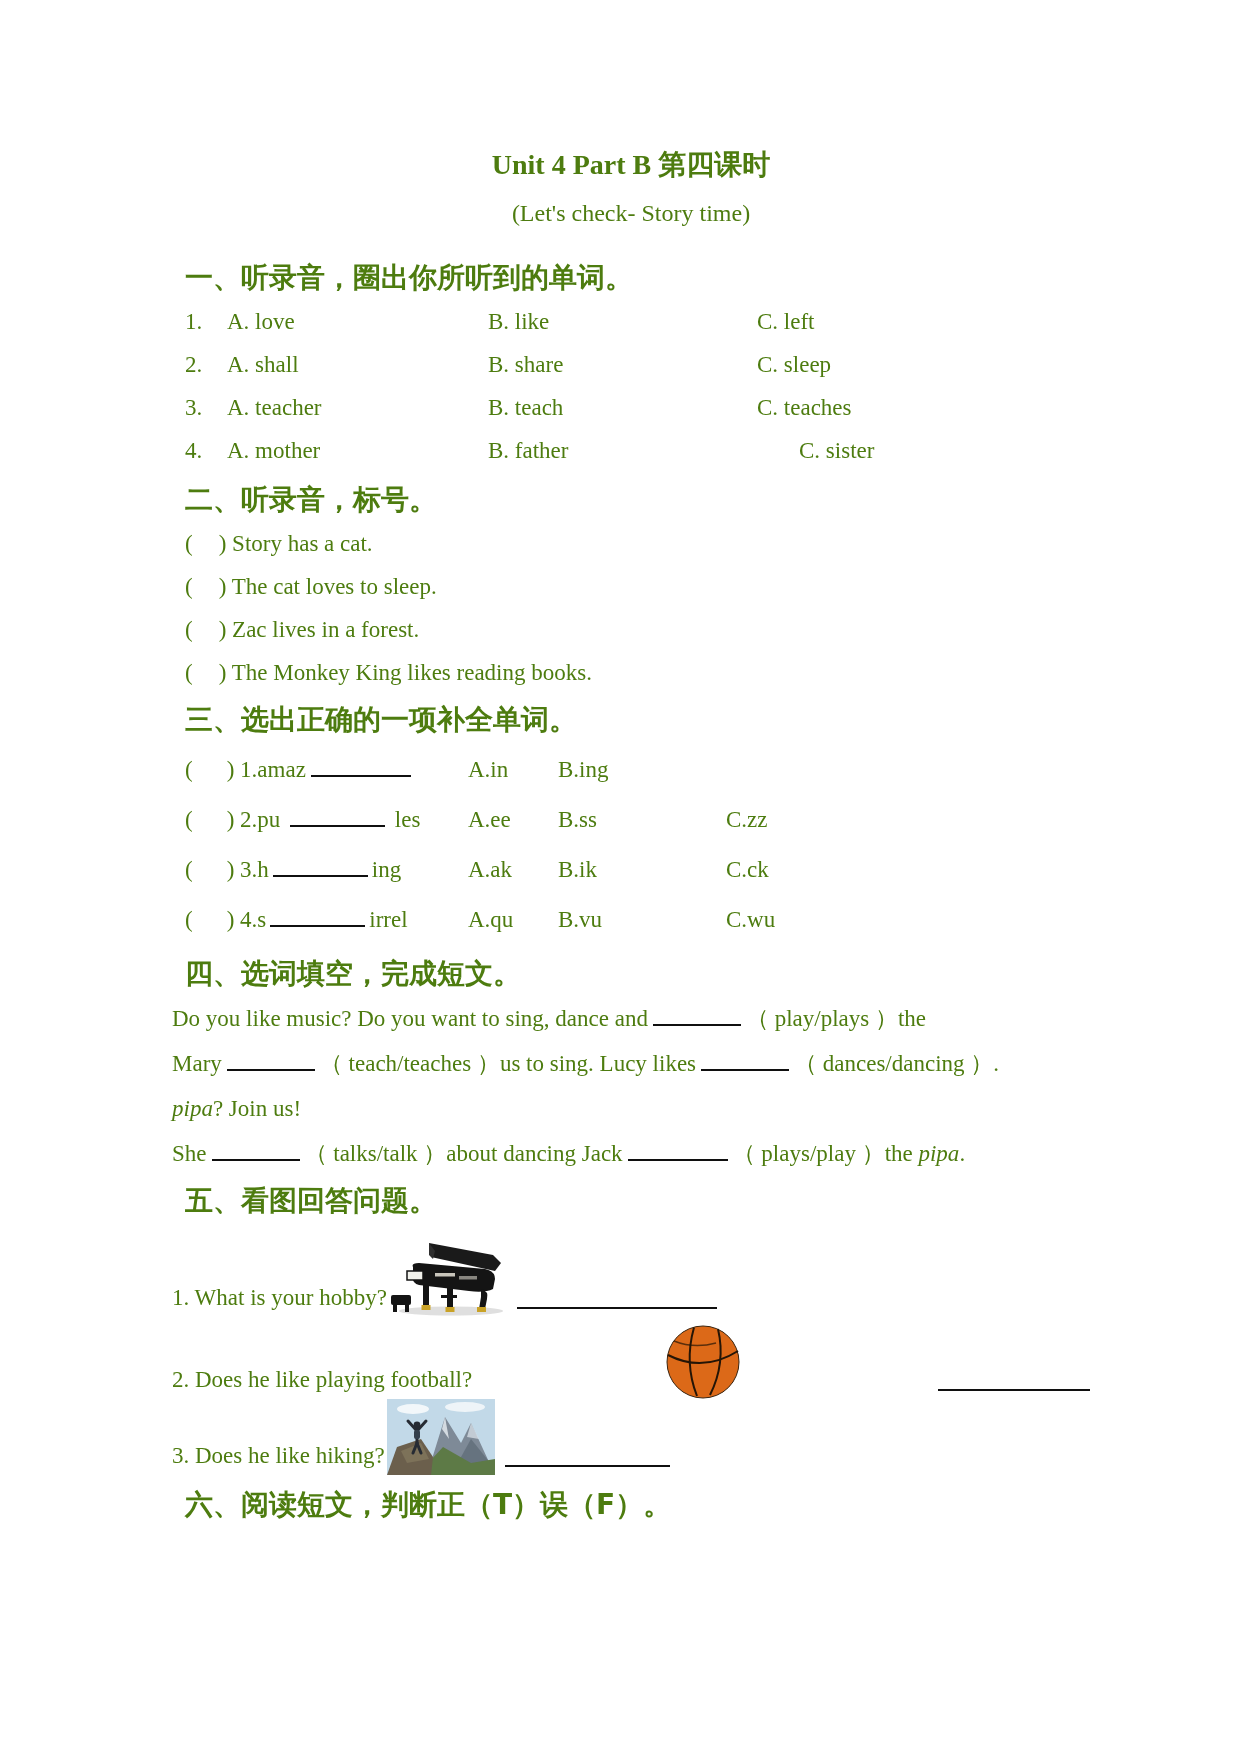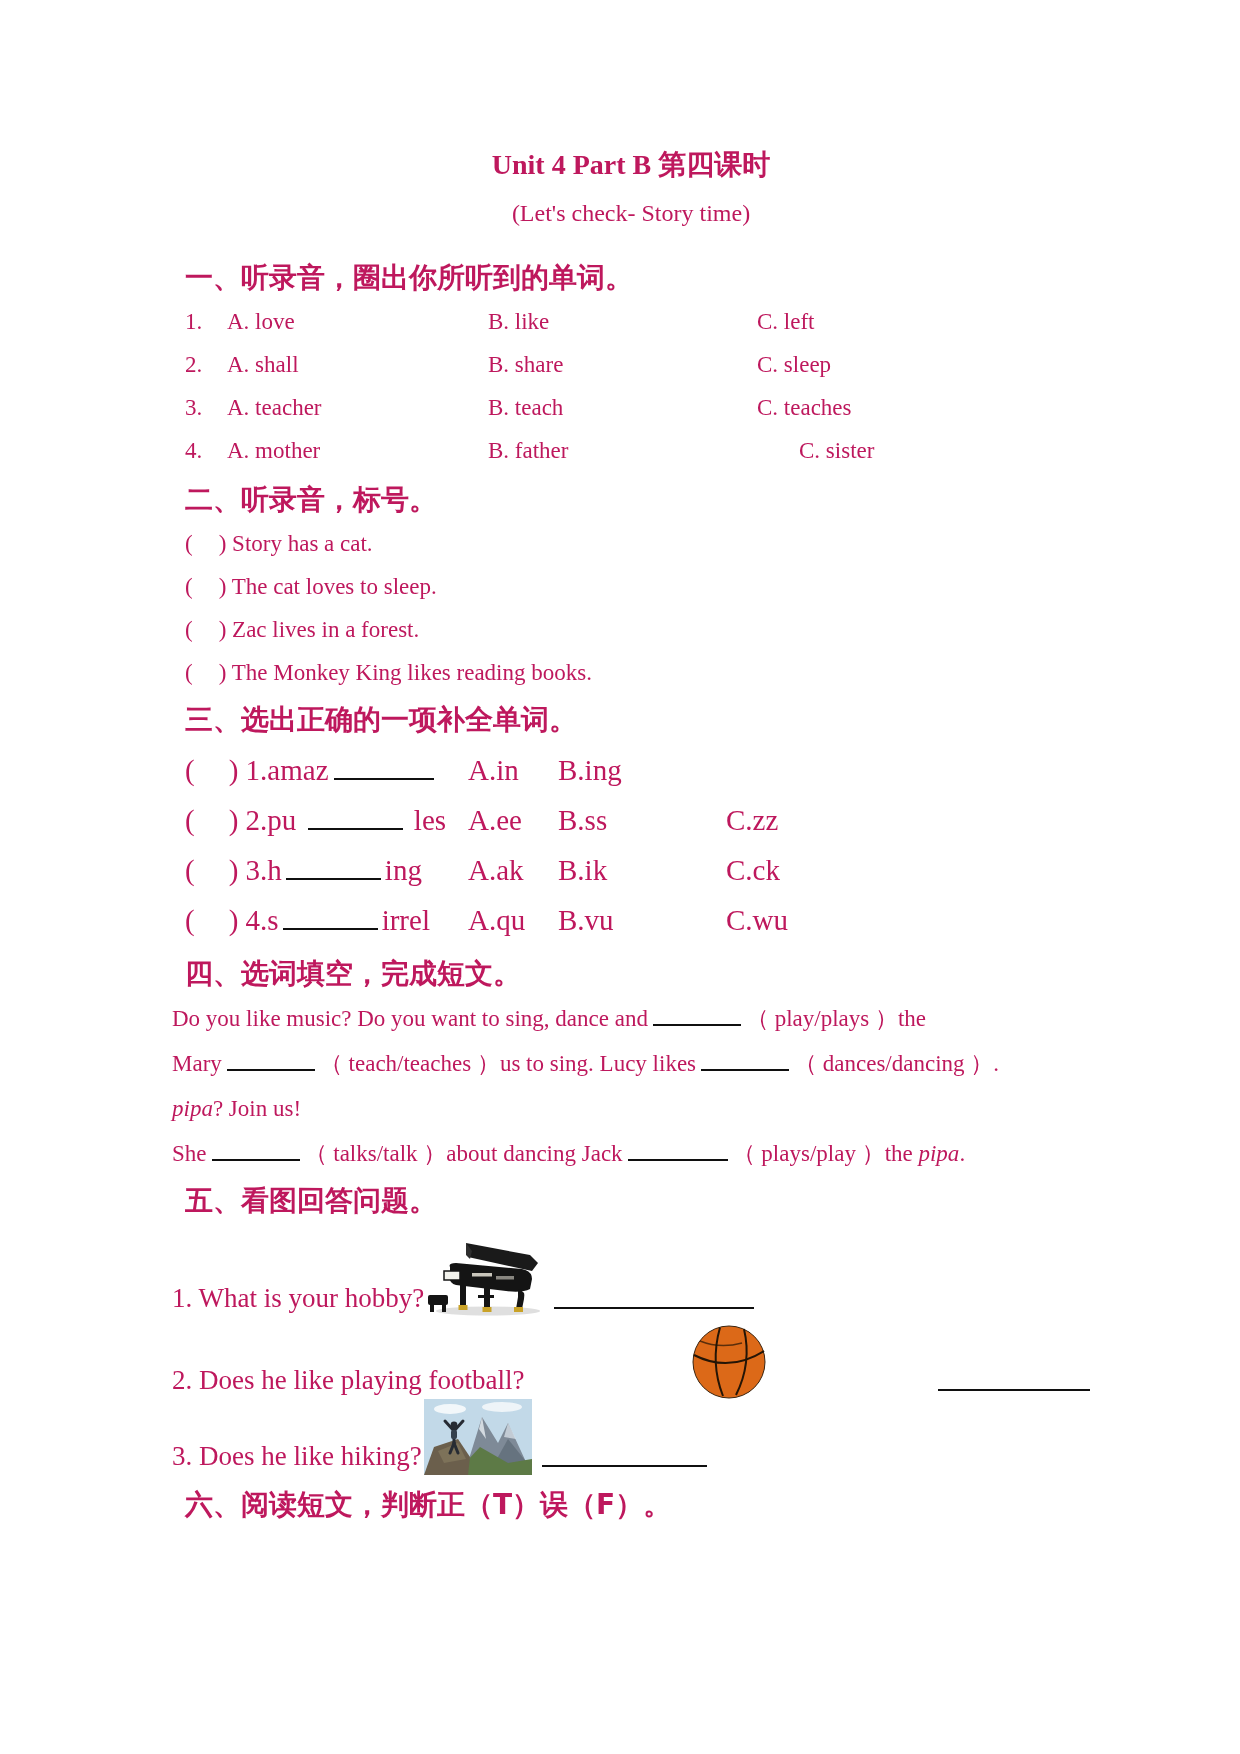--- a/index.html
+++ b/index.html
@@ -1,18 +1,18 @@
 <!DOCTYPE html>
 <html><head>
 <meta charset="utf-8">
 <style>
   html,body{margin:0;padding:0;background:#e9e9e9;}
   .page{
     width:1240px;height:1754px;background:#ffffff;margin:0 auto;
-    position:relative;overflow:hidden;color:#be185d;
+    position:relative;overflow:hidden;color:#4d7c0f;
     font-family:"Liberation Serif","DejaVu Serif",serif;
   }
   .content{padding:0 150px 0 172px;}
   .title{margin:148px 0 0 0;text-align:center;font-size:28px;line-height:34px;font-weight:bold;}
   .subtitle{margin:16px 0 0 0;text-align:center;font-size:24px;line-height:30px;}
   .h{
     font-family:"DejaVu Sans","Liberation Sans",sans-serif;
     font-weight:bold;font-size:28px;line-height:32px;margin-left:13px;white-space:nowrap;
   }
   .h1{margin-top:34px;}
@@ -23,32 +23,32 @@
   .h6{margin-top:16px;}
   .row{display:flex;margin-top:13px;font-size:23px;line-height:30px;margin-left:13px;}
   .c1{width:303px;display:flex;}
   .num{width:42px;flex:none;}
   .c2{width:269px;flex:none;}
   .c3{flex:1;}
   .shift{padding-left:42px;}
   .litem{margin-top:13px;font-size:23px;line-height:30px;margin-left:13px;white-space:nowrap;}
   .pgap{display:inline-block;width:26px;}
   .pgap3{display:inline-block;width:34px;}
-  .s3row{display:flex;margin-top:18px;font-size:29px;line-height:32px;margin-left:13px;}
+  .s3row{display:flex;margin-top:18px;font-size:23px;line-height:32px;margin-left:13px;}
   .s3stem{width:283px;flex:none;white-space:nowrap;}
   .s3a{width:90px;flex:none;}
   .s3b{width:168px;flex:none;}
   .s3c{flex:1;}
   .blank{display:inline-block;height:4px;border-bottom:2px solid #101010;vertical-align:baseline;}
   .b95{width:95px;margin:0 4px;}
   .b88{width:88px;margin:0 5px;}
   .b100{width:100px;margin:0 5px;}
   .para{margin-top:13px;font-size:23px;line-height:32px;white-space:nowrap;}
   .it{font-style:italic;}
-  .qrow{display:flex;align-items:flex-end;font-size:27px;line-height:30px;white-space:nowrap;}
+  .qrow{display:flex;align-items:flex-end;font-size:23px;line-height:30px;white-space:nowrap;}
   .q1{margin-top:22px;}
   .q2{margin-top:8px;justify-content:space-between;}
   .q3{margin-top:2px;}
   .qtext{padding-bottom:2px;}
   .uline{display:inline-block;border-bottom:2px solid #101010;height:2px;margin:0 0 6px 10px;}
   .ul200{width:200px;}
   .ul152{width:152px;}
   .ul165{width:165px;}
   .imgwrap{display:inline-block;line-height:0;}
   .pianoimg{margin:0 0 -2px 2px;}

